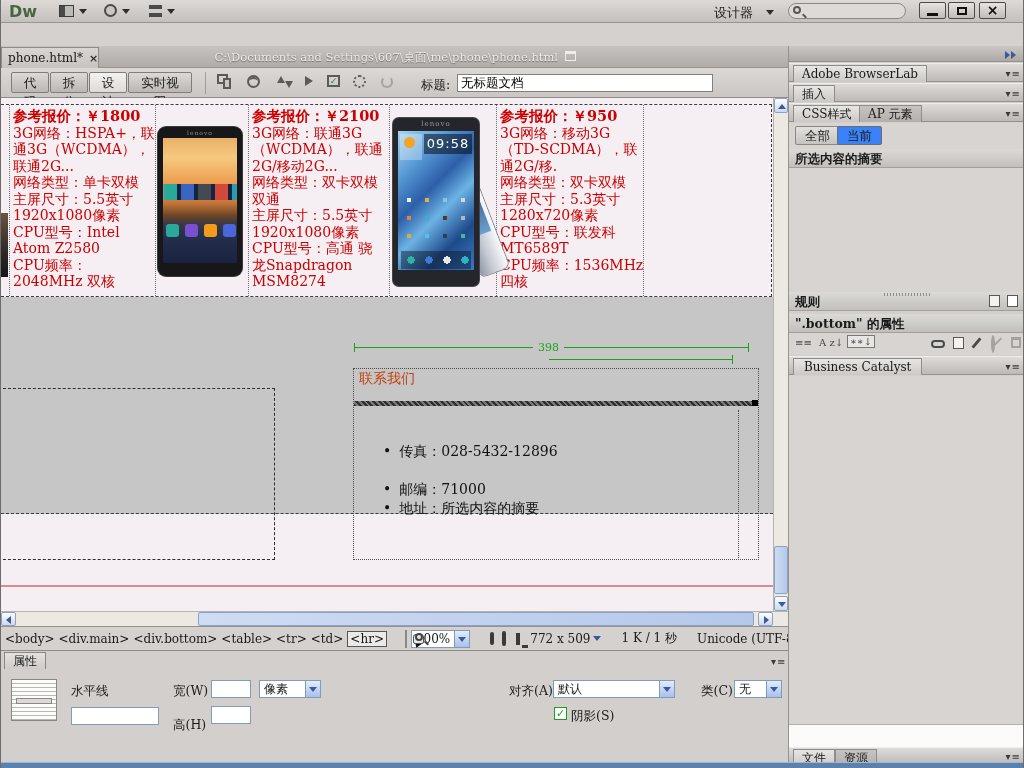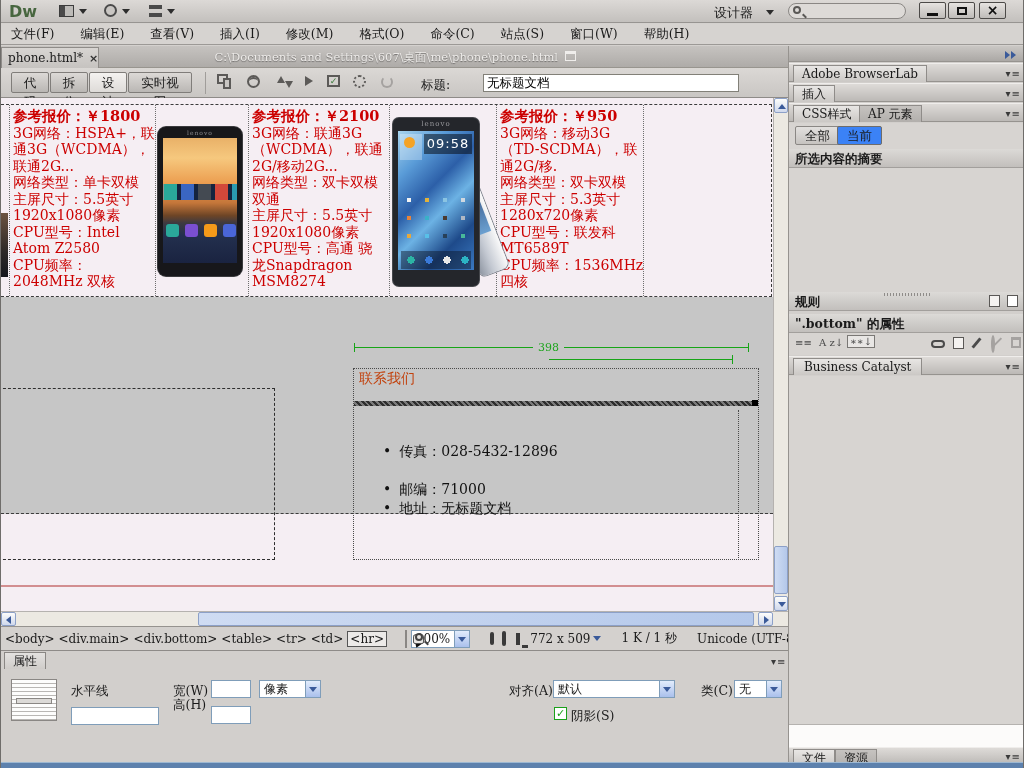--- a/index.html
+++ b/index.html
@@ -249,32 +249,20 @@
         <div class="bar"></div>
       </div>
     <div class="abs winbtn" style="left:947px">
         <div class="box"></div>
       </div>
     <div class="abs winbtn" style="left:978px">
         <div class="x">×</div>
       </div>
   </div>
 
-  <div class="abs menubar">
-    <span>文件(F)</span>
-    <span>编辑(E)</span>
-    <span>查看(V)</span>
-    <span>插入(I)</span>
-    <span>修改(M)</span>
-    <span>格式(O)</span>
-    <span>命令(C)</span>
-    <span>站点(S)</span>
-    <span>窗口(W)</span>
-    <span>帮助(H)</span>
-  </div>
 
   <div class="abs tabbar">
     <div class="abs doctab">
       <span>phone.html*</span>
       <span class="tabclose">×</span>
     </div>
     <span class="abs docpath">C:\Documents and Settings\607\桌面\me\phone\phone.html</span>
     <div class="abs docrestore"></div>
   </div>
 
@@ -288,21 +276,21 @@
         <div class="r1"></div>
         <div class="r2"></div>
       </div>
     <div class="abs globe" style="left:246px;top:7px"></div>
     <div class="abs updown" style="left:276px;top:8px;width:14px;height:14px"></div>
     <div class="abs playico" style="left:304px;top:8px"></div>
     <div class="abs checkico" style="left:326px;top:7px">✓</div>
     <div class="abs dashcirc" style="left:352px;top:7px"></div>
     <div class="abs refresh" style="left:380px;top:8px"></div>
     <span class="abs titlelabel" style="left:420px">标题:</span>
-    <input class="abs titleinput" style="left: 482px;" value="无标题文档">
+    <input class="abs titleinput" style="left: 456px;" value="无标题文档">
   </div>
 
   <div class="abs canvas">
     <div class="abs rowborder"></div>
     <div class="abs cellline" style="left:8px"></div>
     <div class="abs cellline" style="left:154px"></div>
     <div class="abs cellline" style="left:247px"></div>
     <div class="abs cellline" style="left:388px"></div>
     <div class="abs cellline" style="left:495px"></div>
     <div class="abs cellline" style="left:642px"></div>
@@ -373,21 +361,21 @@
     <div class="abs wbar-tick" style="left:731px;top:257px"></div>
 
     <div class="abs contact"></div>
     <div class="abs contact-head">联系我们</div>
     <div class="abs selhr">
       <div class="handle"></div>
     </div>
     <div class="abs contact-innercol"></div>
     <div class="abs citem" style="top:345px"><span class="bullet">•</span><span>传真：028-5432-12896</span></div>
     <div class="abs citem" style="top:383px"><span class="bullet">•</span><span>邮编：71000</span></div>
-    <div class="abs citem" style="top:402px"><span class="bullet">•</span><span>地址：无标题文档</span></div>
+    <div class="abs citem" style="top:402px"><span class="bullet">•</span><span>地址：所选内容的摘要</span></div>
 
     <div class="abs redline"></div>
   </div>
 
   <div class="abs vsb">
     <div class="abs sbbtn" style="left:0;top:0;width:14px;height:15px">
         <span class="tri up" style="left:3px;top:5px"></span>
       </div>
     <div class="abs sbthumb" style="left:0;top:448px;width:14px;height:48px"></div>
     <div class="abs sbbtn" style="left:0;top:498px;width:14px;height:15px">
@@ -449,21 +437,21 @@
       <span class="abs plabel" style="left:70px;top:14px">水平线</span>
       <input class="abs pinput" style="left: 70px; top: 38px; width: 88px;">
       <span class="abs plabel" style="left:172px;top:14px">宽(W)</span>
       <input class="abs pinput" style="left: 210px; top: 11px; width: 40px;">
       <span class="combo abs" style="left:258px;top:11px;width:62px">
         <span class="val">像素</span>
         <span class="btn">
             <span class="tri down"></span>
           </span>
       </span>
-      <span class="abs plabel" style="left:172px;top:28px">高(H)</span>
+      <span class="abs plabel" style="left:172px;top:48px">高(H)</span>
       <input class="abs pinput" style="left: 210px; top: 37px; width: 40px;">
       <span class="abs plabel" style="left:508px;top:14px">对齐(A)</span>
       <span class="combo abs" style="left:552px;top:11px;width:122px">
         <span class="val">默认</span>
         <span class="btn">
             <span class="tri down"></span>
           </span>
       </span>
       <span class="abs checkbox" style="left:553px;top:38px">✓</span>
       <span class="abs plabel" style="left:570px;top:39px">阴影(S)</span>

